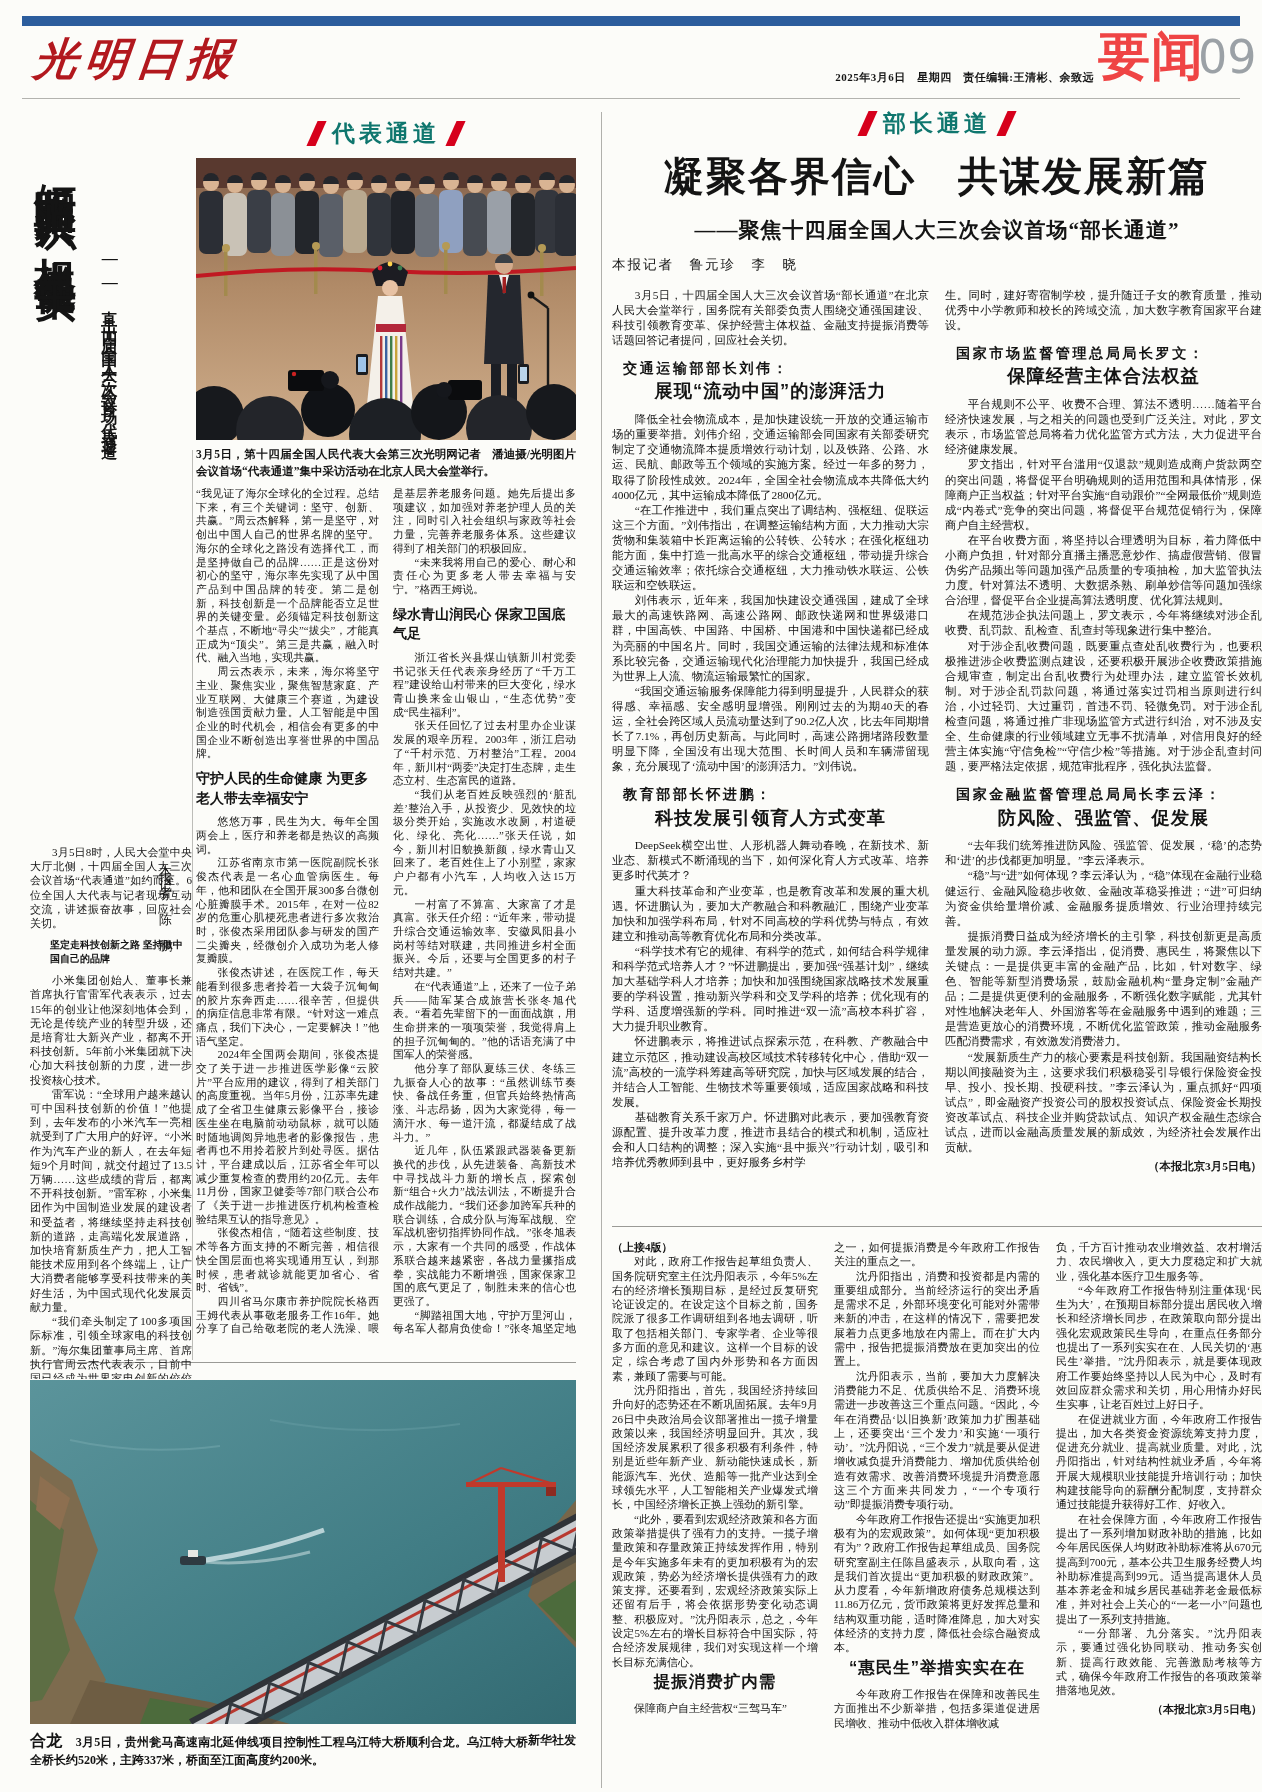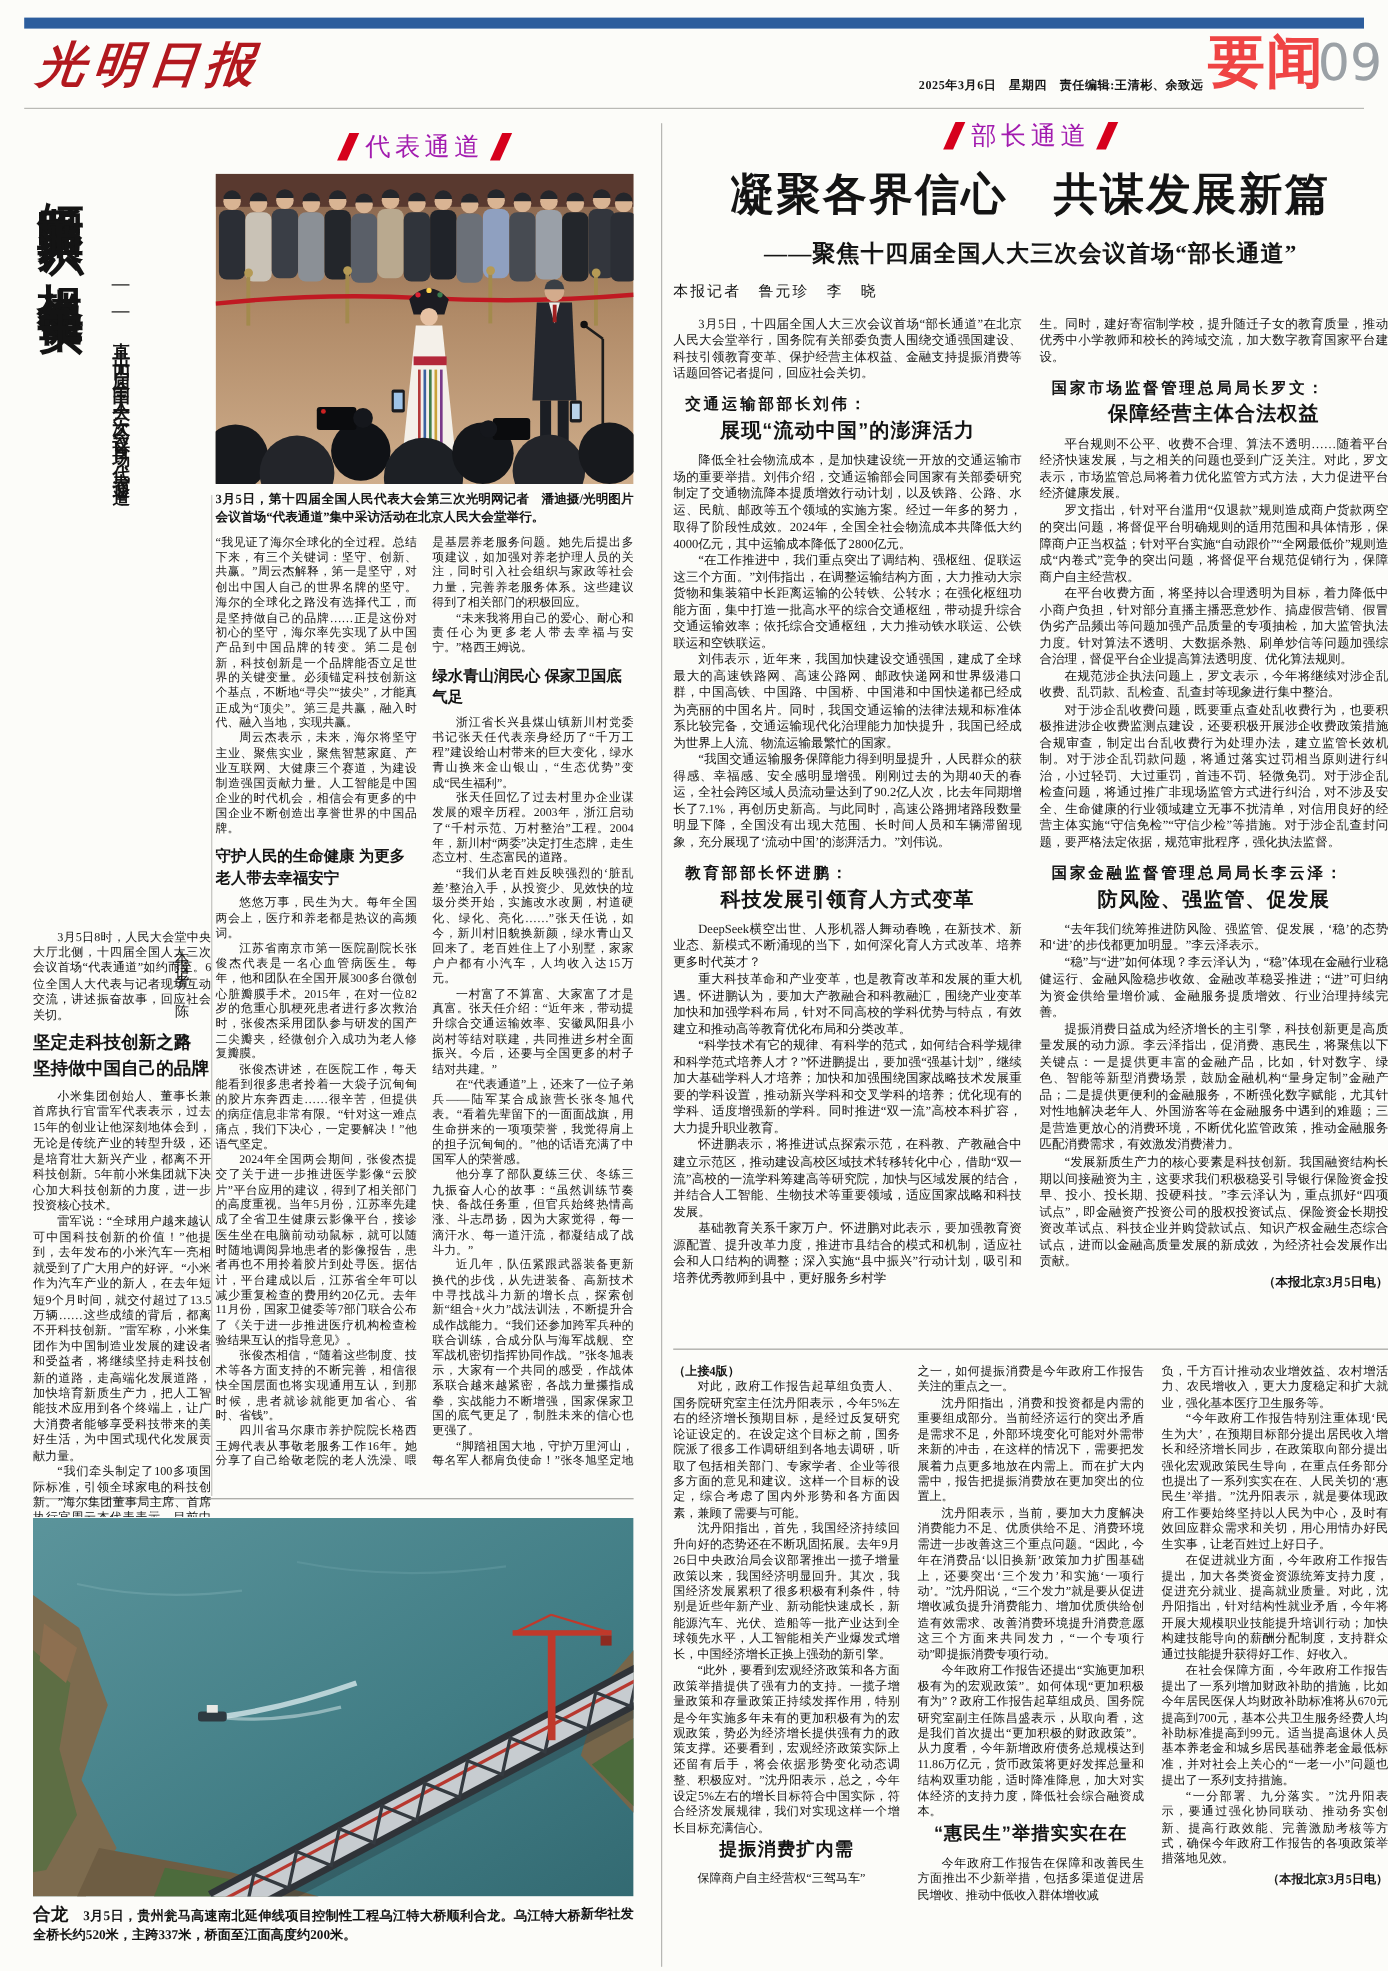--- a/index.html
+++ b/index.html
@@ -10,21 +10,21 @@
   .logo{position:absolute;left:34px;top:30px;font-size:44px;font-weight:700;color:#b2181e;
         font-family:"DejaVu Serif",serif;font-style:italic;letter-spacing:7px;transform:skewX(-6deg);}
   .dateline{position:absolute;right:168px;top:70px;font-size:11px;font-weight:700;letter-spacing:.5px;}
   .secname{position:absolute;left:1098px;top:22px;font-size:52px;font-weight:900;color:#ef4444;
            font-family:"Liberation Serif",serif;letter-spacing:1px;}
   .pagenum{position:absolute;left:1198px;top:30px;font-size:46px;color:#9ba1a6;font-weight:400;
            font-family:"DejaVu Sans",sans-serif;}
   .headrule{position:absolute;left:22px;top:98px;width:1218px;height:1px;background:#b3b3af;}
   .vtxt{writing-mode:vertical-rl;text-orientation:upright;}
   .label-row{display:flex;justify-content:center;align-items:center;gap:11px;}
-  .label-txt{color:#a21caf;font-weight:400;font-size:23px;letter-spacing:4px;
+  .label-txt{color:#0f766e;font-weight:700;font-size:23px;letter-spacing:4px;
              font-family:"Liberation Sans","DejaVu Sans",sans-serif;}
   .slash{width:9px;height:25px;background:#d6001c;transform:skewX(-24deg);}
   .blk{margin:0;}
   .blk.p{text-indent:2em;text-align:justify;}
   .blk.pc{text-align:justify;}
   .blk.cont{font-weight:700;}
   .blk.h{font-family:"Liberation Sans","DejaVu Sans",sans-serif;font-weight:800;text-align:left;
          font-size:1.3em;line-height:1.4;margin:8px 0 7px;}
   .blk.kh{font-weight:700;font-size:1.24em;letter-spacing:2.5px;margin:13px 11px 3px;}
   .blk.hb{font-family:"Liberation Sans","DejaVu Sans",sans-serif;font-weight:900;text-align:center;
@@ -32,21 +32,21 @@
   .blk.sig{text-align:right;font-weight:700;margin-top:4px;}
   
   .la{position:absolute;left:30px;top:112px;width:162px;height:1260px;}
   .la-head{position:absolute;left:2px;top:38px;height:712px;display:flex;gap:20px;}
   .la-h1{font-family:"Liberation Sans","DejaVu Sans",sans-serif;font-weight:900;font-size:42px;
          letter-spacing:4px;line-height:1.1;}
   .la-sub{font-size:16px;font-weight:700;letter-spacing:7px;margin-top:100px;}
   .la-by{position:absolute;left:126px;top:742px;font-size:13px;letter-spacing:7px;}
   .la-body{position:absolute;left:0;top:733px;width:162px;height:534px;overflow:hidden;
            font-size:11px;line-height:14.2px;}
-  .la-body .blk.h{font-size:16px;}
+  .la-body .blk.h{font-size:10px;margin-left:20px;}
   
   .vdiv-main{position:absolute;left:601px;top:112px;width:1px;height:1676px;background:#b0b0ac;}
   .vdiv-left{position:absolute;left:192px;top:450px;width:1px;height:910px;background:#bcbcb8;}
   .hr-bl{position:absolute;left:30px;top:1362px;width:546px;height:1px;background:#9a9a96;}
   .hr-rt{position:absolute;left:612px;top:1226px;width:650px;height:1px;background:#9a9a96;}
   
   .ctr{position:absolute;left:196px;top:112px;width:380px;}
   .ctr .label-row{margin:6px 0 0;}
   .ctr-photo{display:block;margin-top:9px;}
   .caption{margin-top:6px;font-size:11.5px;line-height:17px;font-weight:600;text-align:justify;}

